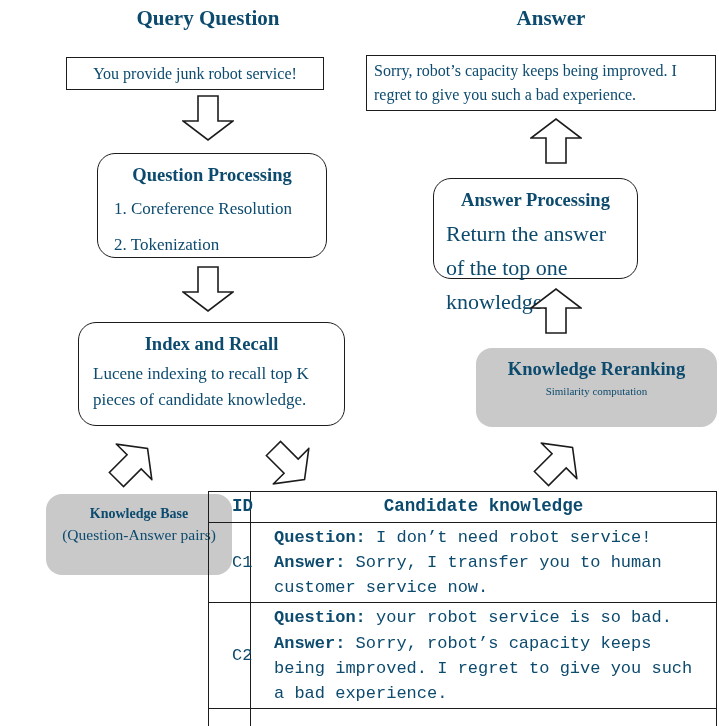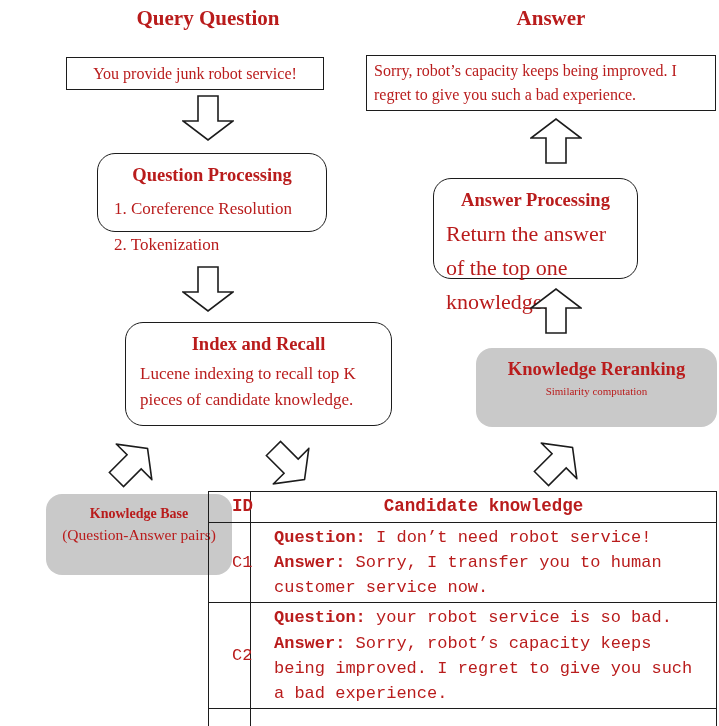--- a/index.html
+++ b/index.html
@@ -2,21 +2,21 @@
 <html><head>
 <meta charset="utf-8">
 <style>
   html, body { margin: 0; padding: 0; background: #ffffff; }
   #canvas {
     position: relative;
     width: 719px;
     height: 726px;
     background: #ffffff;
     font-family: "Liberation Serif", serif;
-    color: #b91c1c;
+    color: #0c4a6e;
     overflow: hidden;
   }
   .heading {
     position: absolute;
     font-weight: bold;
     font-size: 21px;
     text-align: center;
   }
   #heading-query { left: 66px; top: 6px; width: 284px; }
   #heading-answer { left: 366px; top: 6px; width: 370px; }
@@ -49,23 +49,23 @@
   .round-box .box-title {
     font-weight: bold;
     font-size: 18.5px;
     text-align: center;
     margin: 11px 0 6px 0;
   }
   .round-box .box-item, .round-box .box-body {
     font-size: 17px;
     line-height: 1.55;
   }
-  #qp-box { left: 97px; top: 153px; width: 230px; height: 79px; }
+  #qp-box { left: 97px; top: 153px; width: 230px; height: 105px; }
   #qp-box .box-item { margin: 10px 0 0 16px; }
-  #ir-box { left: 78px; top: 322px; width: 267px; height: 104px; margin-left: 47px; }
+  #ir-box { left: 78px; top: 322px; width: 267px; height: 104px; }
   #ir-box .box-body { padding: 0 14px; }
   #ap-box { left: 433px; top: 178px; width: 205px; height: 101px; }
   #ap-box .box-body { padding: 0 12px; font-size: 22px; }
 
   .gray-box {
     position: absolute;
     background: #c9c9c9;
     border-radius: 16px;
     box-sizing: border-box;
     text-align: center;

